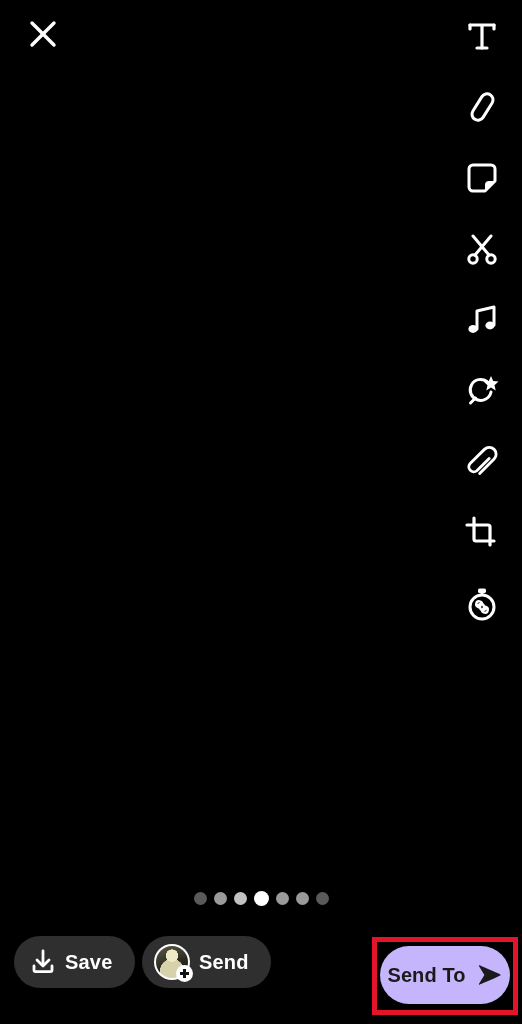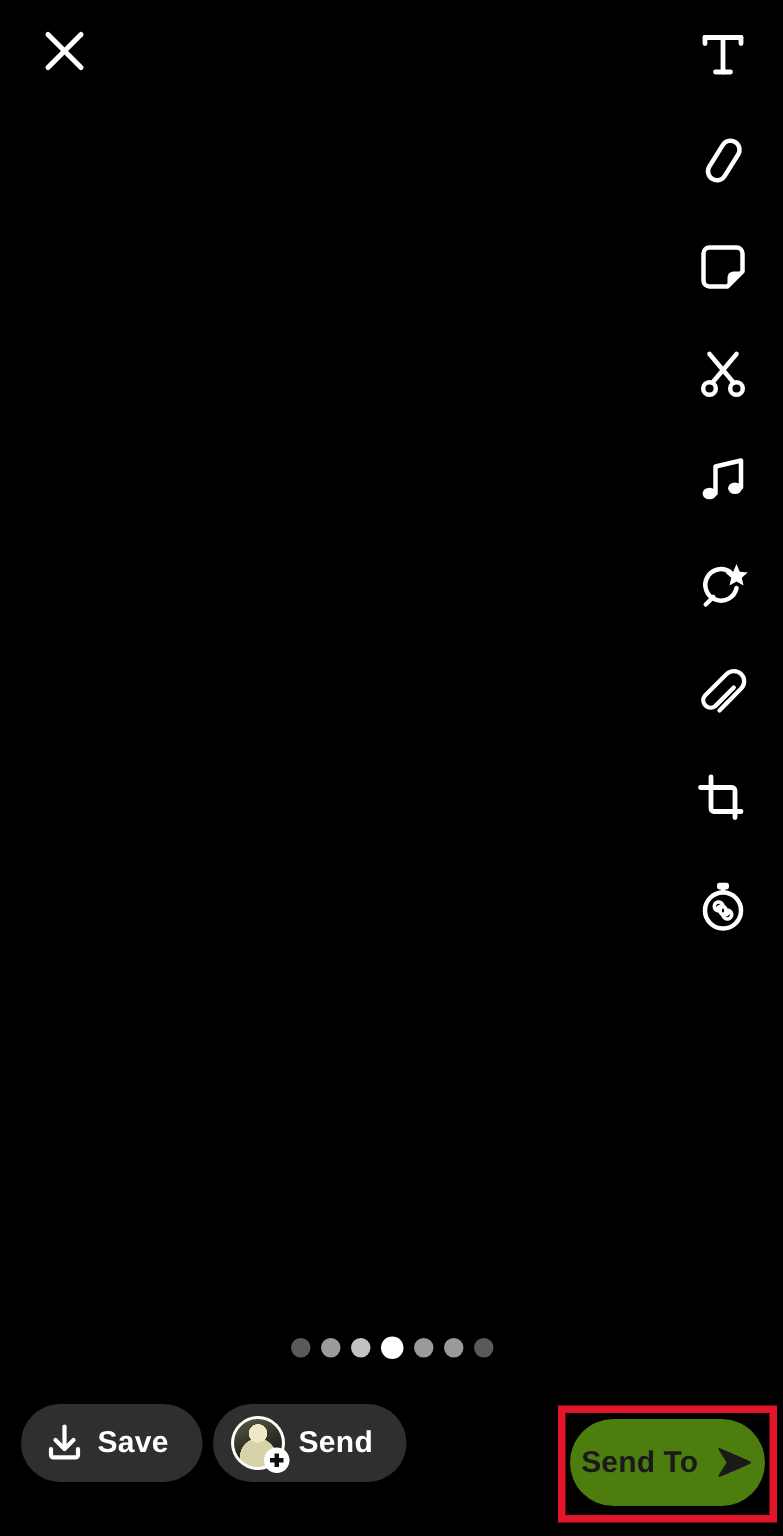--- a/index.html
+++ b/index.html
@@ -165,21 +165,21 @@
     box-sizing: border-box;
     pointer-events: none;
   }
   #send-to-btn {
     position: absolute;
     left: 380px;
     top: 946px;
     width: 130px;
     height: 58px;
     border-radius: 29px;
-    background: #4d7c0f;
+    background: #c4b5fd;
     display: flex;
     align-items: center;
     justify-content: center;
     gap: 11px;
     cursor: pointer;
   }
   #send-to-label {
     color: #1a1a1a;
     font-size: 20px;
     font-weight: bold;

